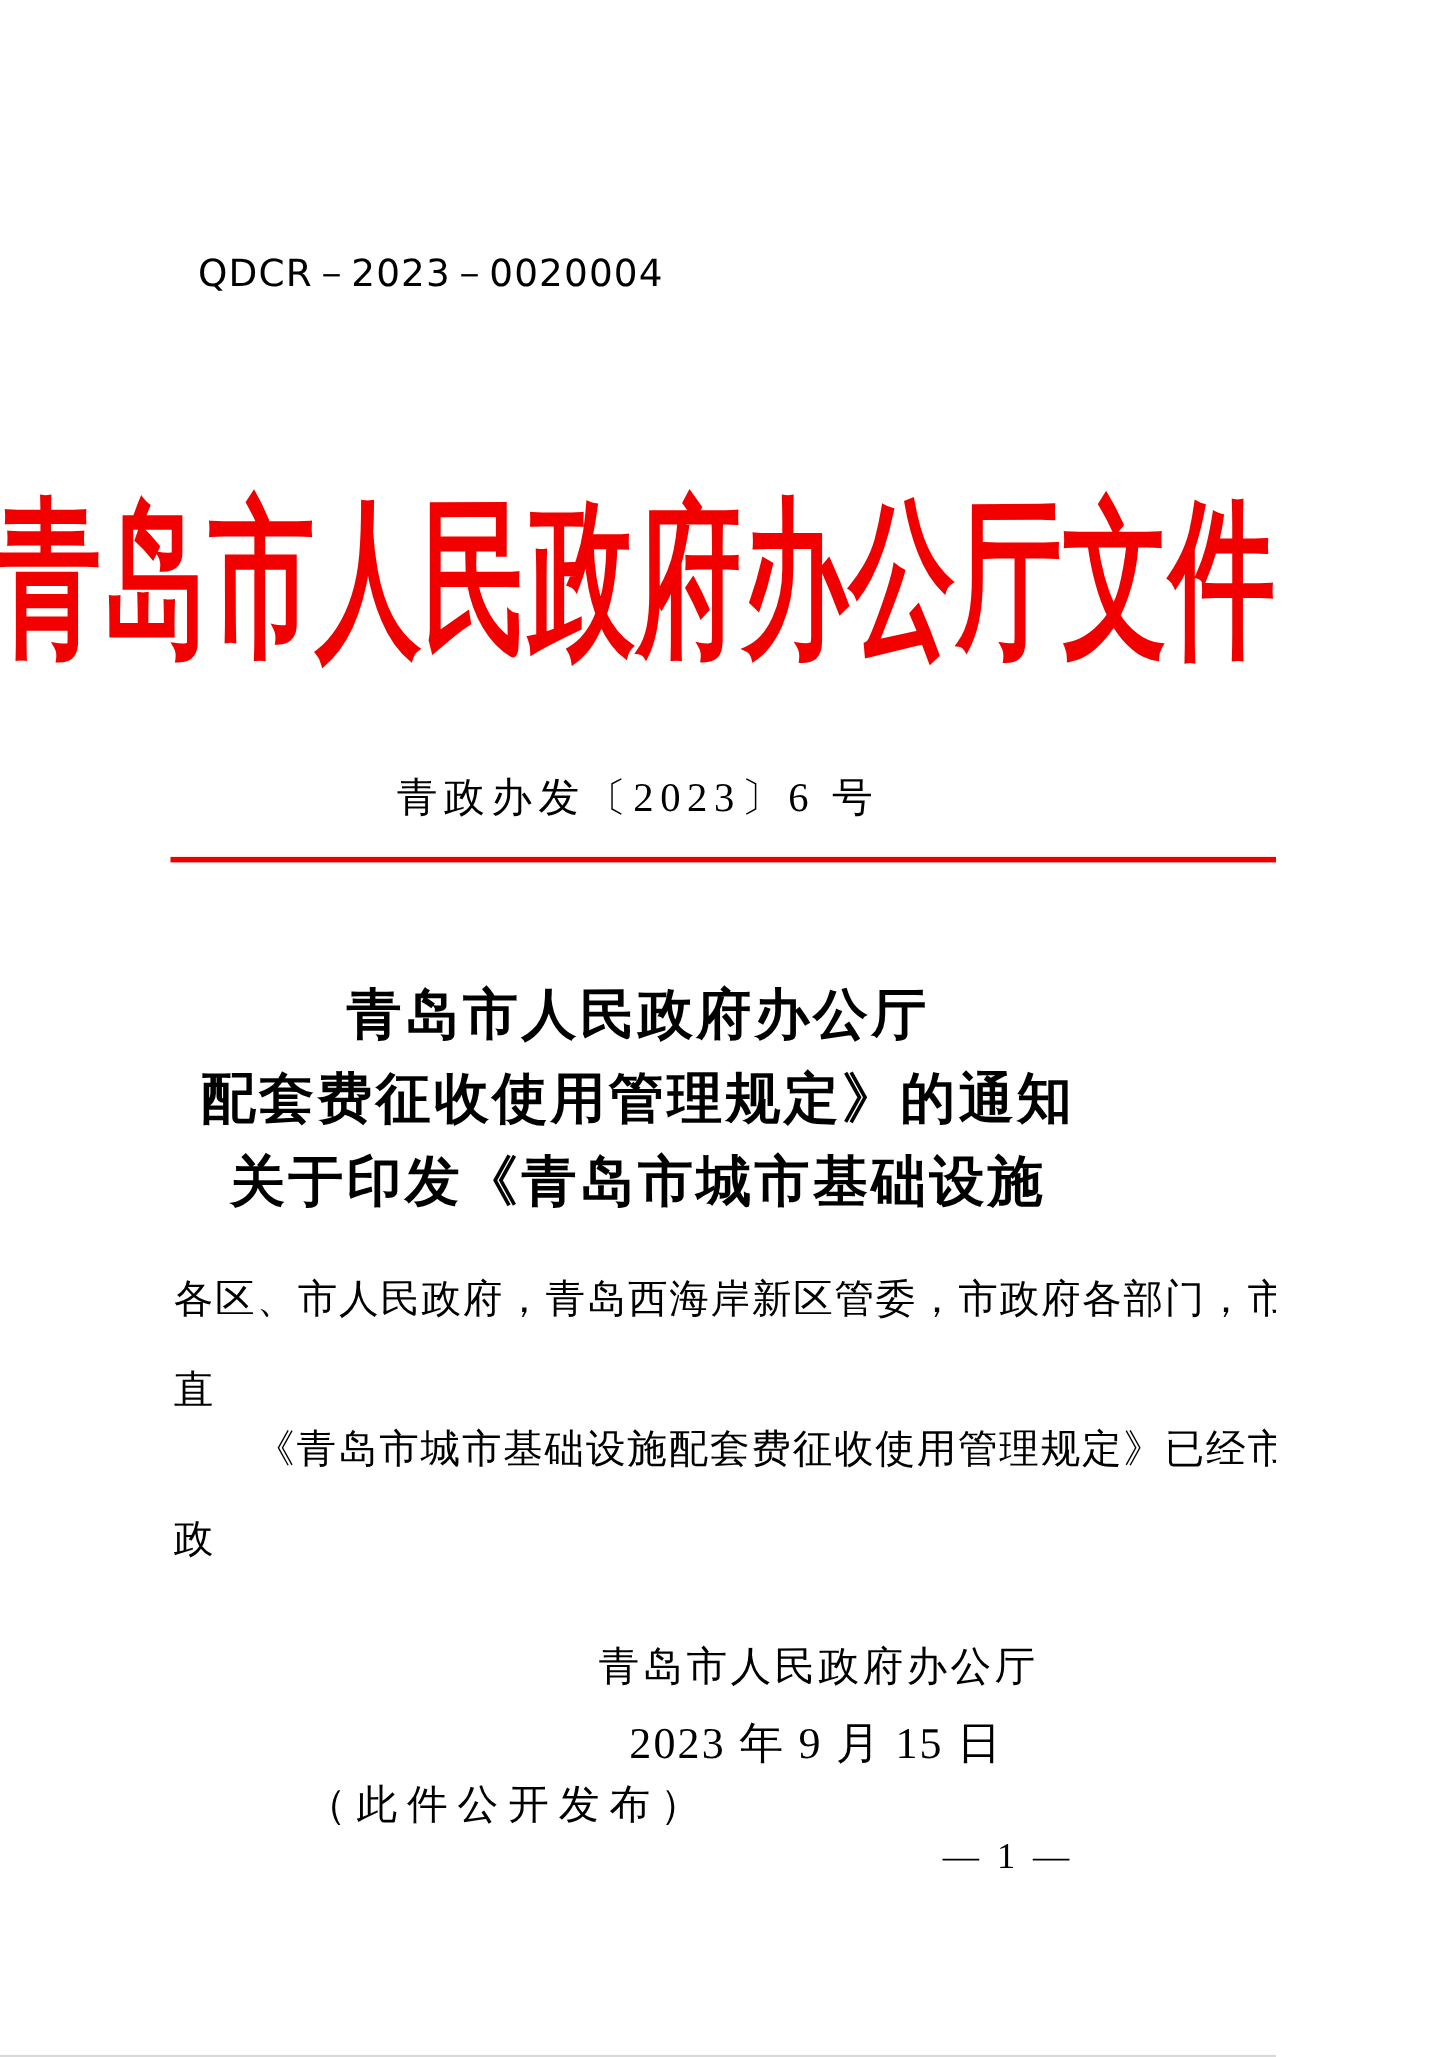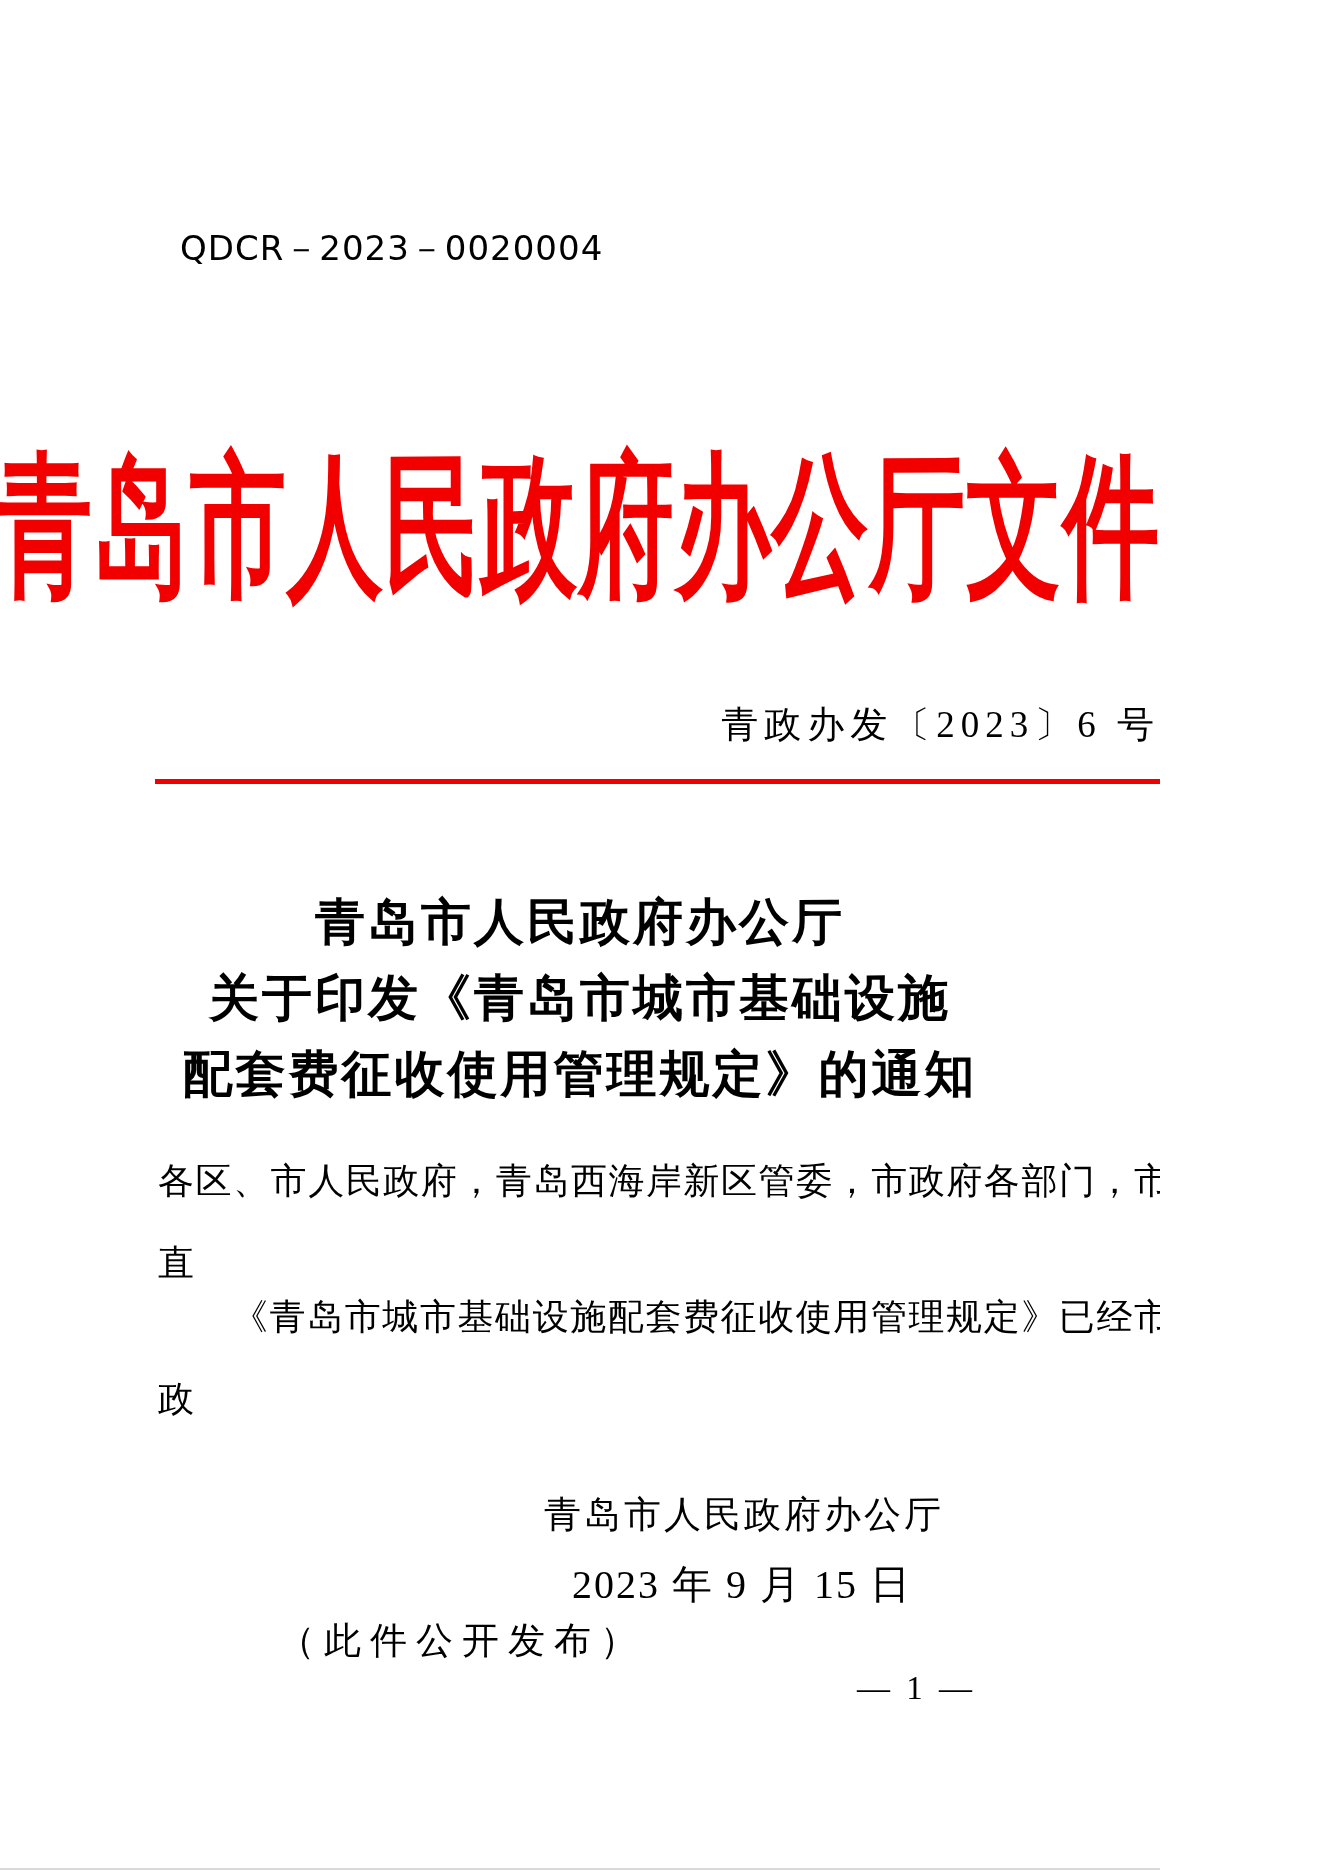--- a/index.html
+++ b/index.html
@@ -48,21 +48,21 @@
     letter-spacing: 1px;
     transform: scaleY(1.62);
     transform-origin: center;
     font-family: "Liberation Serif", "DejaVu Serif", serif;
   }
   .doc-number {
     position: absolute;
     left: 0;
     top: 700px;
     width: 100%;
-    text-align: right;
+    text-align: center;
     font-size: 37px;
     letter-spacing: 6px;
     white-space: nowrap;
   }
   .red-rule {
     position: absolute;
     left: 155px;
     top: 779px;
     width: 1016px;
     height: 5px;
@@ -147,22 +147,22 @@
   <div class="masthead">
     <span class="stretch">青岛市人民政府办公厅文件</span>
   </div>
 
   <div class="doc-number">青政办发〔2023〕6 号</div>
 
   <div class="red-rule"></div>
 
   <div class="notice-title">
     <div>青岛市人民政府办公厅</div>
+    <div>配套费征收使用管理规定》的通知</div>
     <div>关于印发《青岛市城市基础设施</div>
-    <div>配套费征收使用管理规定》的通知</div>
   </div>
 
   <div class="body-text salutation">
     <div class="fill">各区、市人民政府，青岛西海岸新区管委，市政府各部门，市直</div>
   </div>
 
   <div class="body-text body-para">
     <div class="fill indent">《青岛市城市基础设施配套费征收使用管理规定》已经市政</div>
   </div>
 

